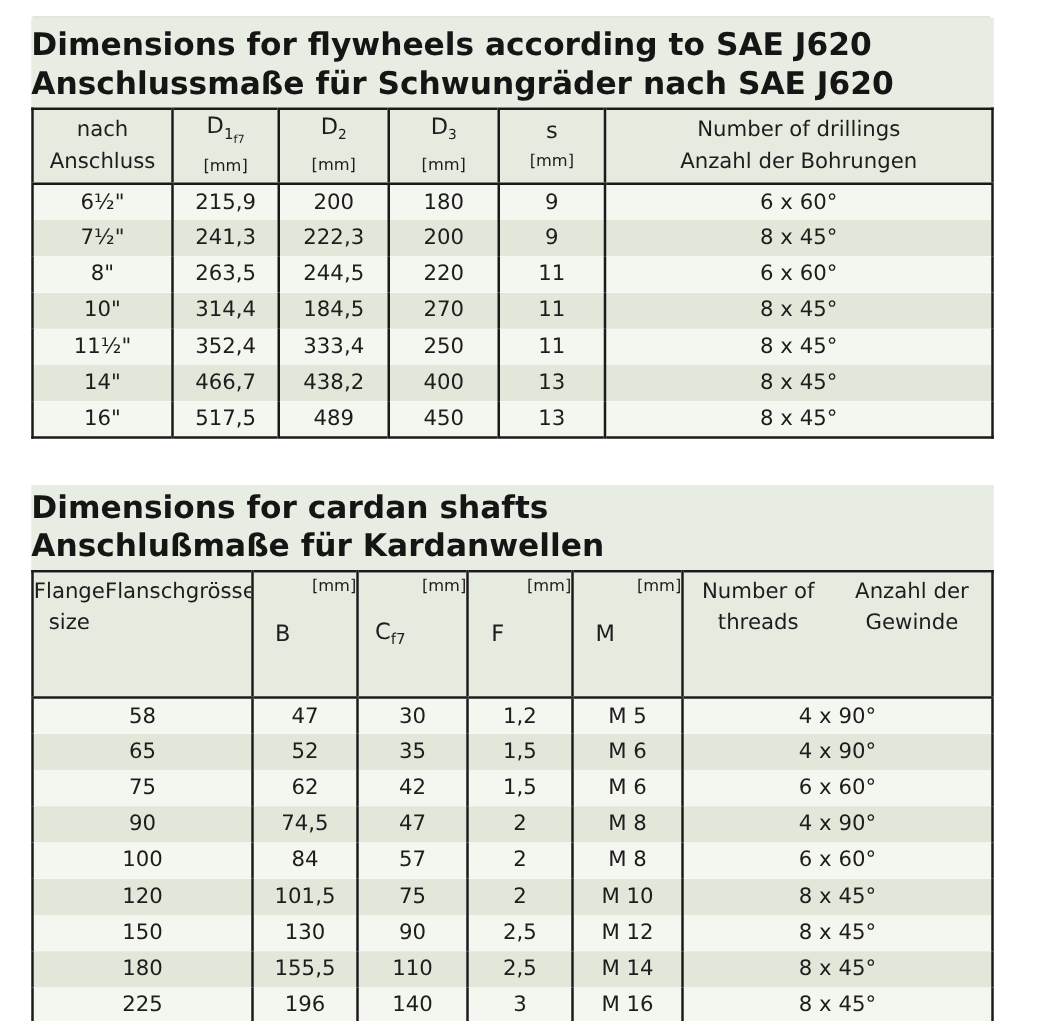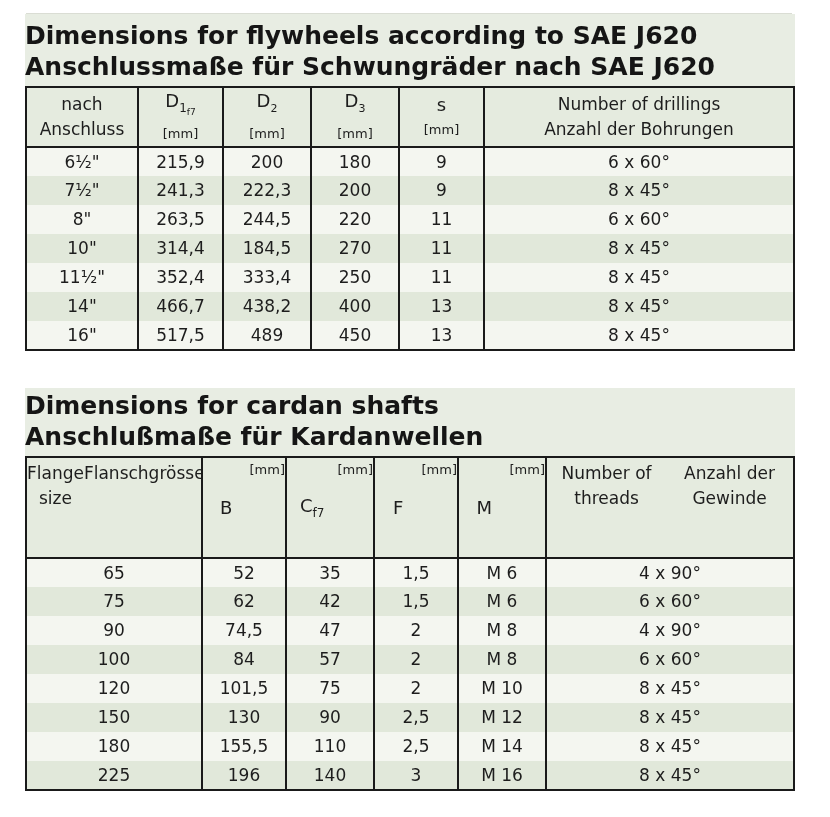--- a/index.html
+++ b/index.html
@@ -254,20 +254,28 @@
           <th>
             <div class="h3col textcol">
               <div class="hline">Number of threads</div>
               <div class="hline">Anzahl der Gewinde</div>
             </div>
           </th>
         </tr>
       </thead>
       <tbody>
           <tr>
+            <td>58</td>
+            <td>47</td>
+            <td>30</td>
+            <td>1,2</td>
+            <td>M 5</td>
+            <td>4 x 90°</td>
+          </tr>
+          <tr>
             <td>65</td>
             <td>52</td>
             <td>35</td>
             <td>1,5</td>
             <td>M 6</td>
             <td>4 x 90°</td>
           </tr>
           <tr>
             <td>75</td>
             <td>62</td>

